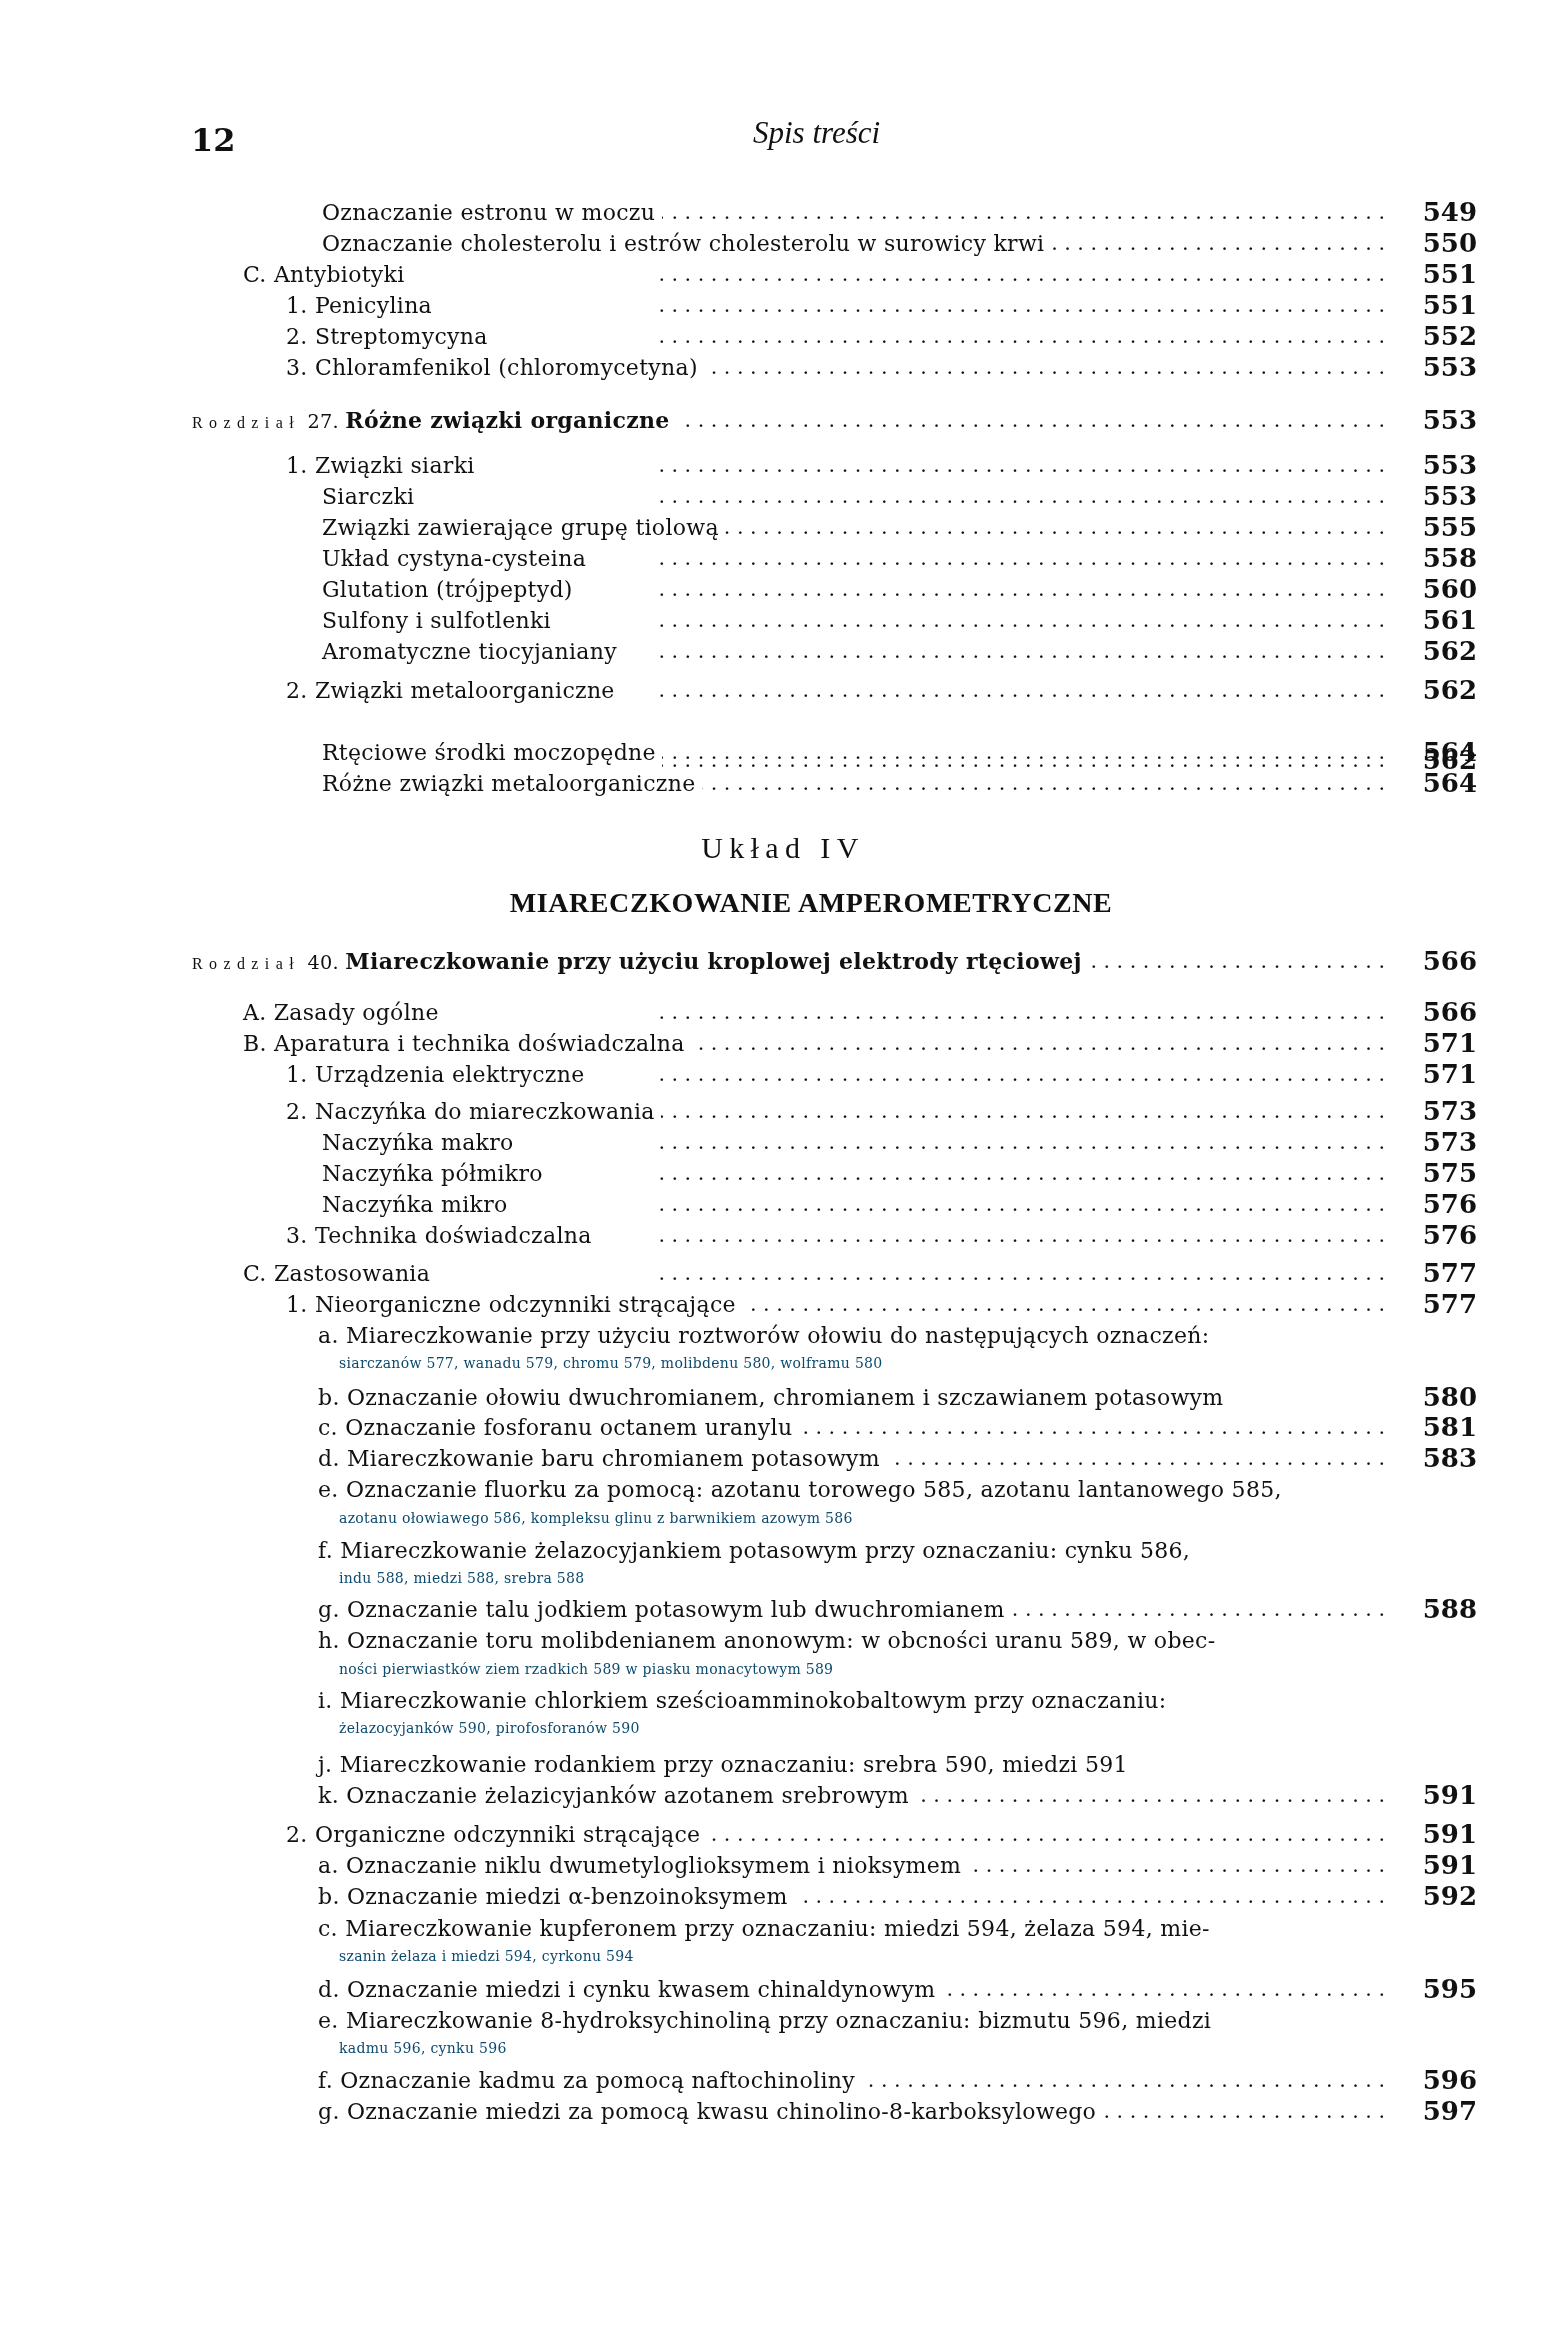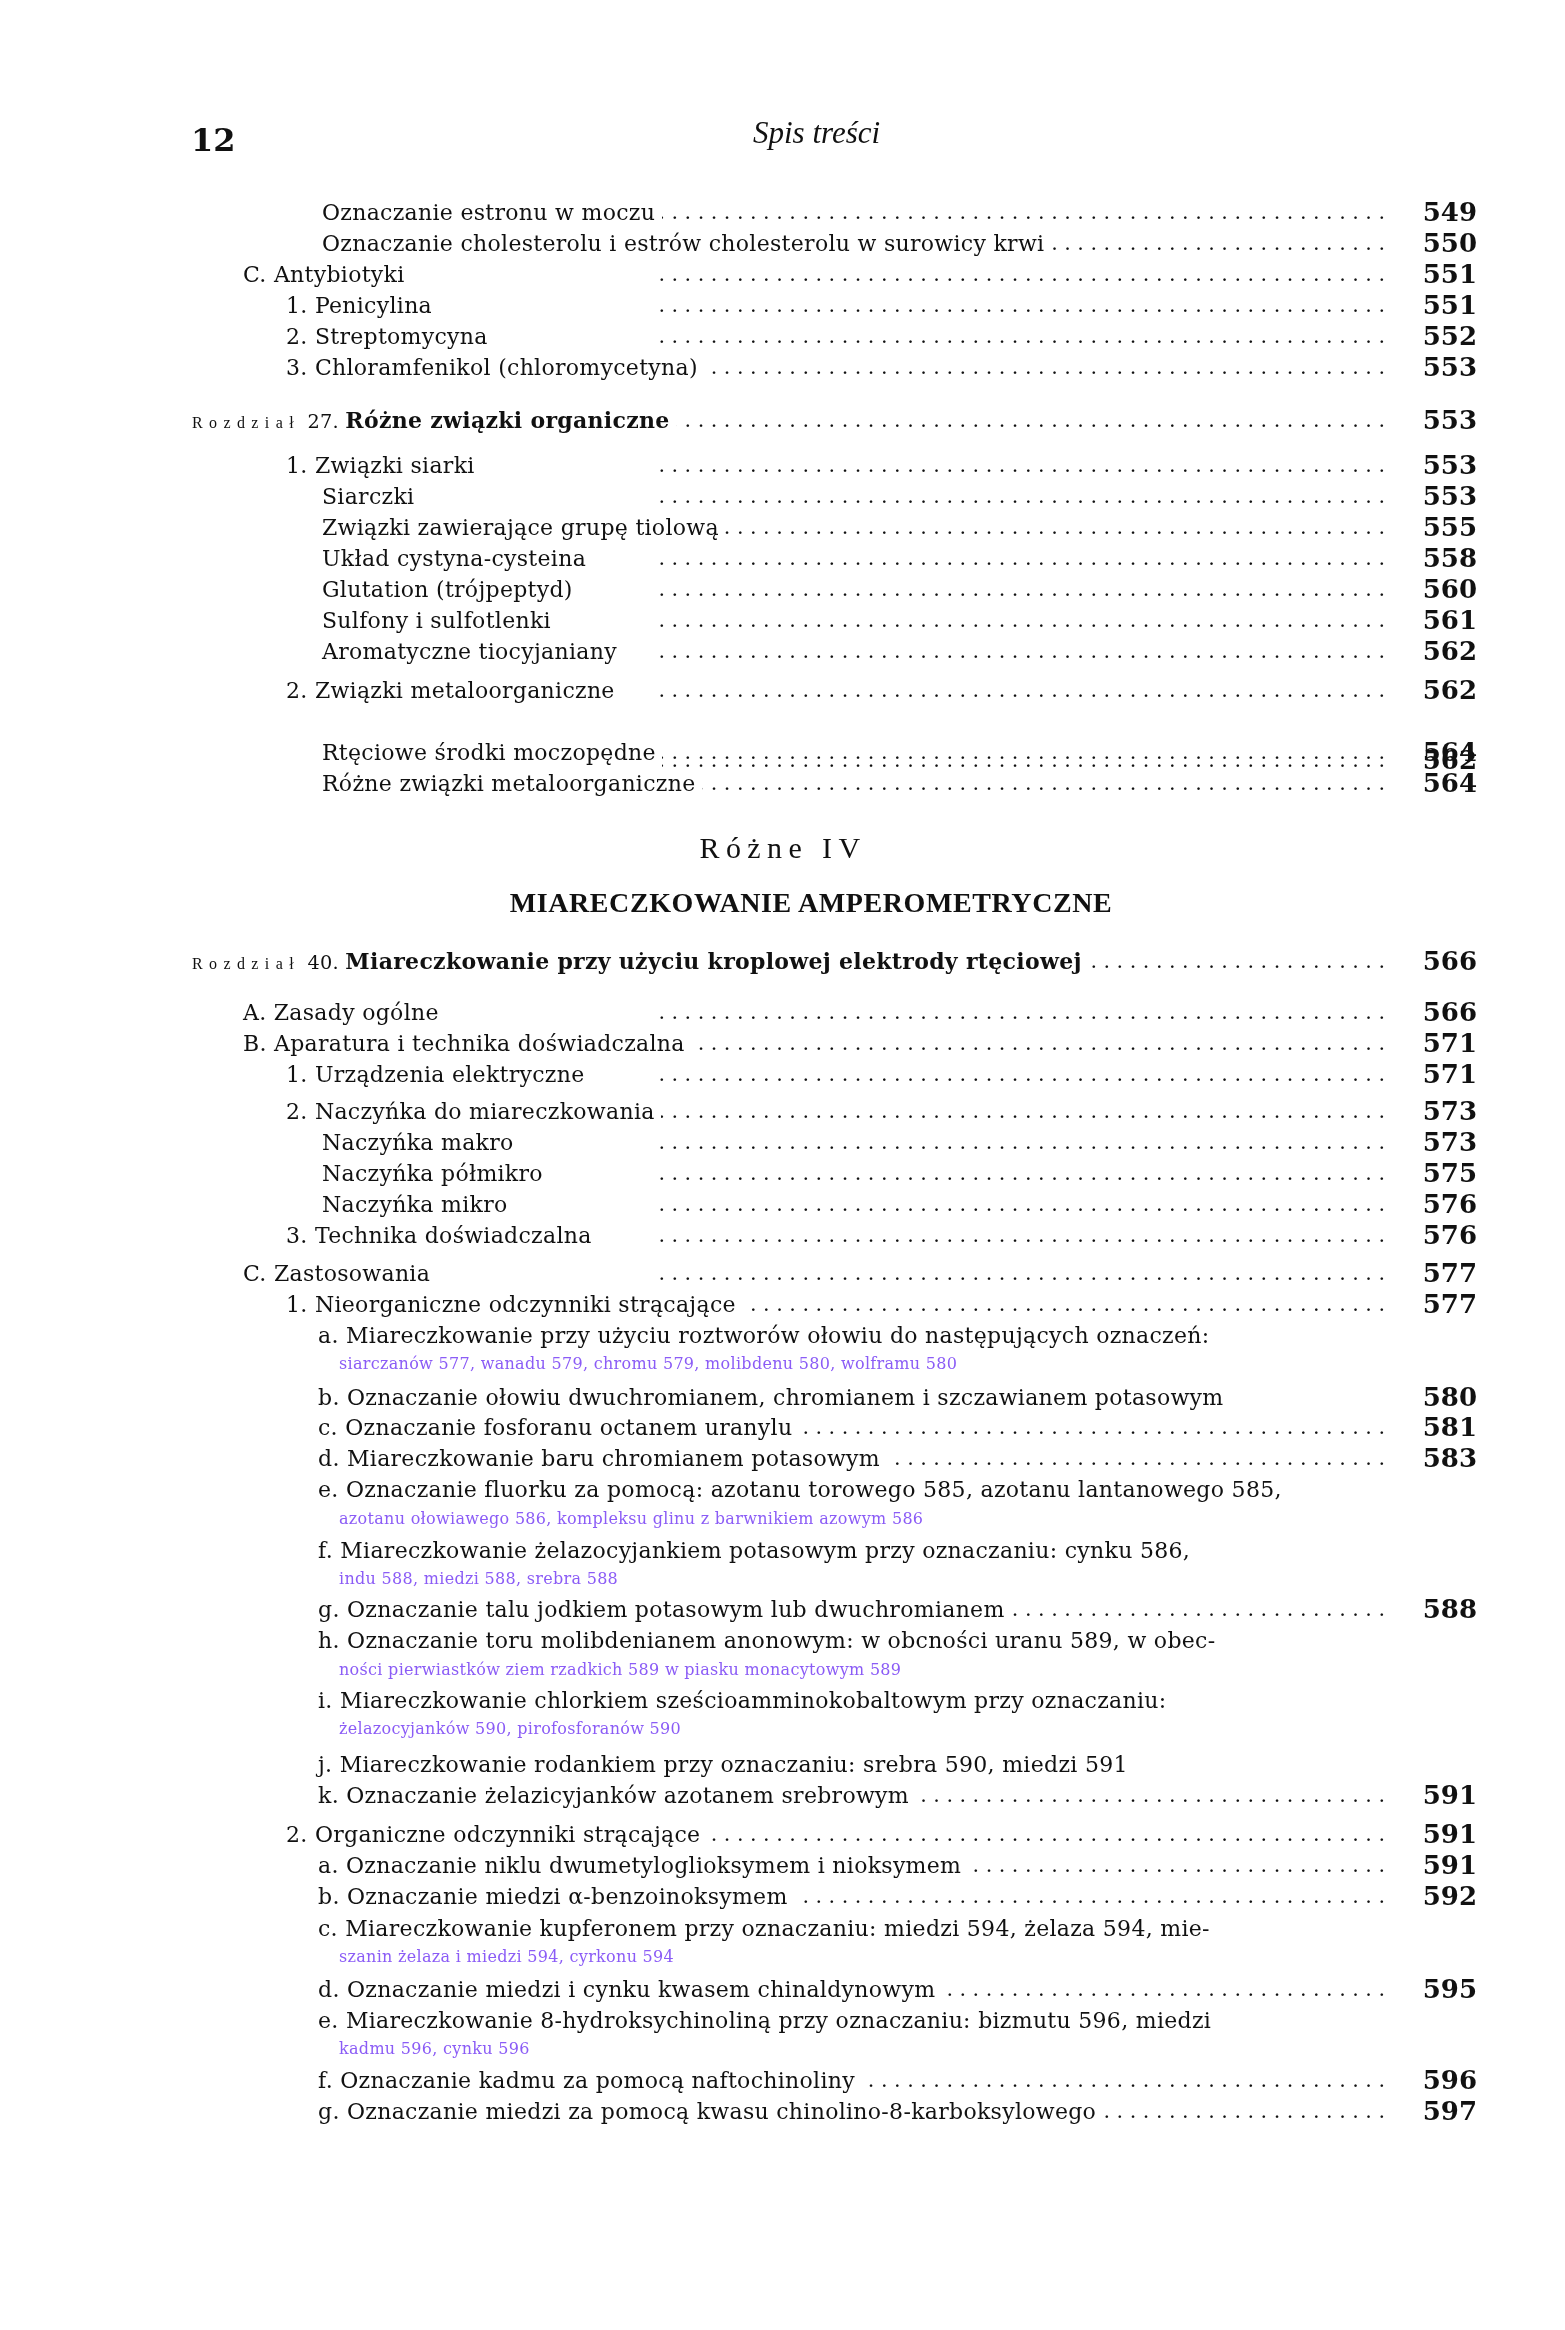--- a/index.html
+++ b/index.html
@@ -8,21 +8,21 @@
     font-family: "DejaVu Serif", "Liberation Serif", serif; color: #111;
   }
   .abs { position: absolute; white-space: nowrap; }
   .page-num { left: 191px; top: 121px; font-size: 32px; font-weight: bold; font-family: "DejaVu Serif", serif; }
   .running-head { left: 753px; top: 115px; font-size: 31px; font-style: italic; font-family: "Liberation Serif", serif; }
   .row { position: absolute; left: 0; width: 1566px; height: 31px; }
   .row .label {
     position: absolute; font-size: 22px; line-height: 31px; white-space: nowrap; letter-spacing: 0.3px;
     background: #fff; padding-right: 6.4px; z-index: 2;
   }
-  .row .cont { font-size: 16px; color: #8b5cf6; letter-spacing: 0.3px; }
+  .row .cont { font-size: 14px; color: #0c4a6e; letter-spacing: 0.3px; }
   .row .dots {
     position: absolute; right: 181px; height: 31px; line-height: 31px; font-size: 20.6px;
     overflow: hidden; white-space: nowrap; text-align: right; z-index: 1; letter-spacing: 0;
     direction: rtl;
   }
   .row .pg {
     position: absolute; right: 89px; width: 71px; text-align: right;
     font-size: 26px; font-weight: bold; line-height: 31px;
   }
   .rozdzial-word { letter-spacing: 6.4px; font-family: "Liberation Serif", serif; font-size: 16px; }
@@ -283,15 +283,15 @@
       <span class="dots" style="left: 318px;"> . . . . . . . . . . . . . . . . . . . . . . . . . . . . . . . . . . . . . . . . . . . . . . . . . . . . . . . .</span>
       <span class="pg">596</span>
     </div>
     <div class="row" style="top: 2096px;">
       <span class="label lvlL">g. Oznaczanie miedzi za pomocą kwasu chinolino-8-karboksylowego</span>
       <span class="dots" style="left: 318px;"> . . . . . . . . . . . . . . . . . . . . . . . . . . . . . . . . . . . . . . . . . . . . . . . . . . . . . . . .</span>
       <span class="pg">597</span>
     </div>
   </div>
 
-<div class="abs part-title" style="top:831px;">Różne IV</div>
+<div class="abs part-title" style="top:831px;">Układ IV</div>
 <div class="abs section-title" style="top:887px;padding-left:28px;">MIARECZKOWANIE AMPEROMETRYCZNE</div>
 
 
 </body></html>

